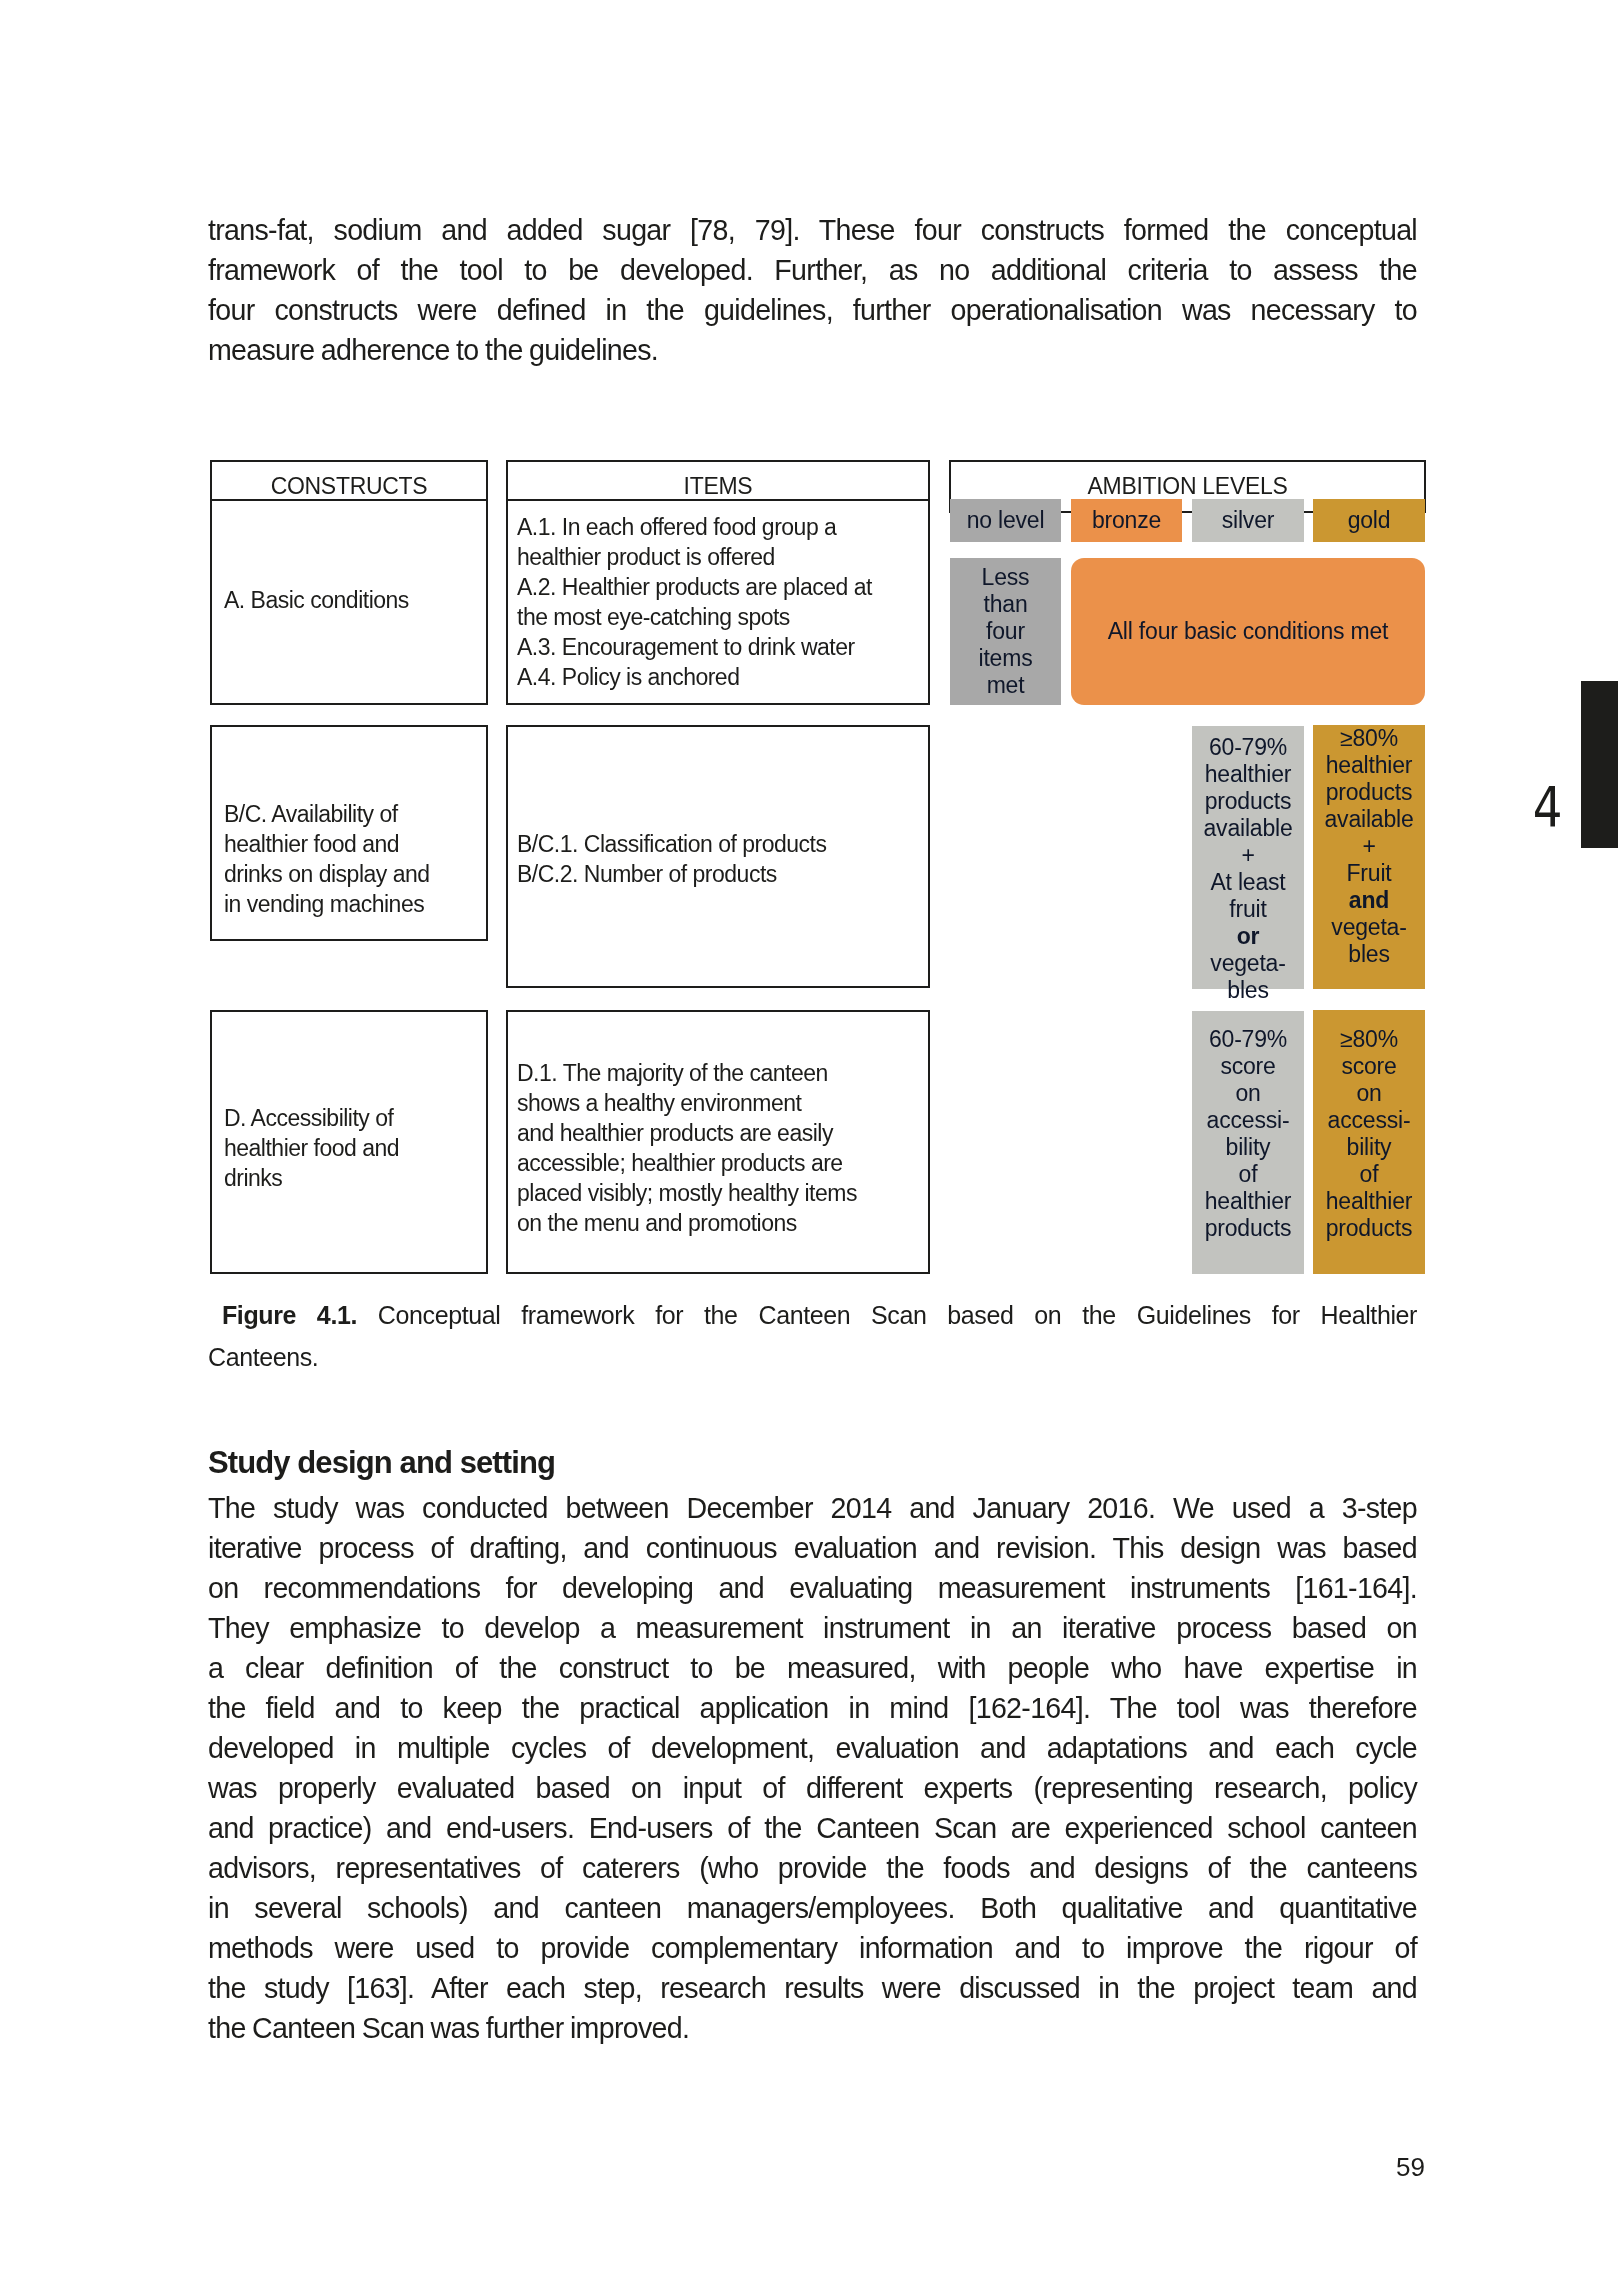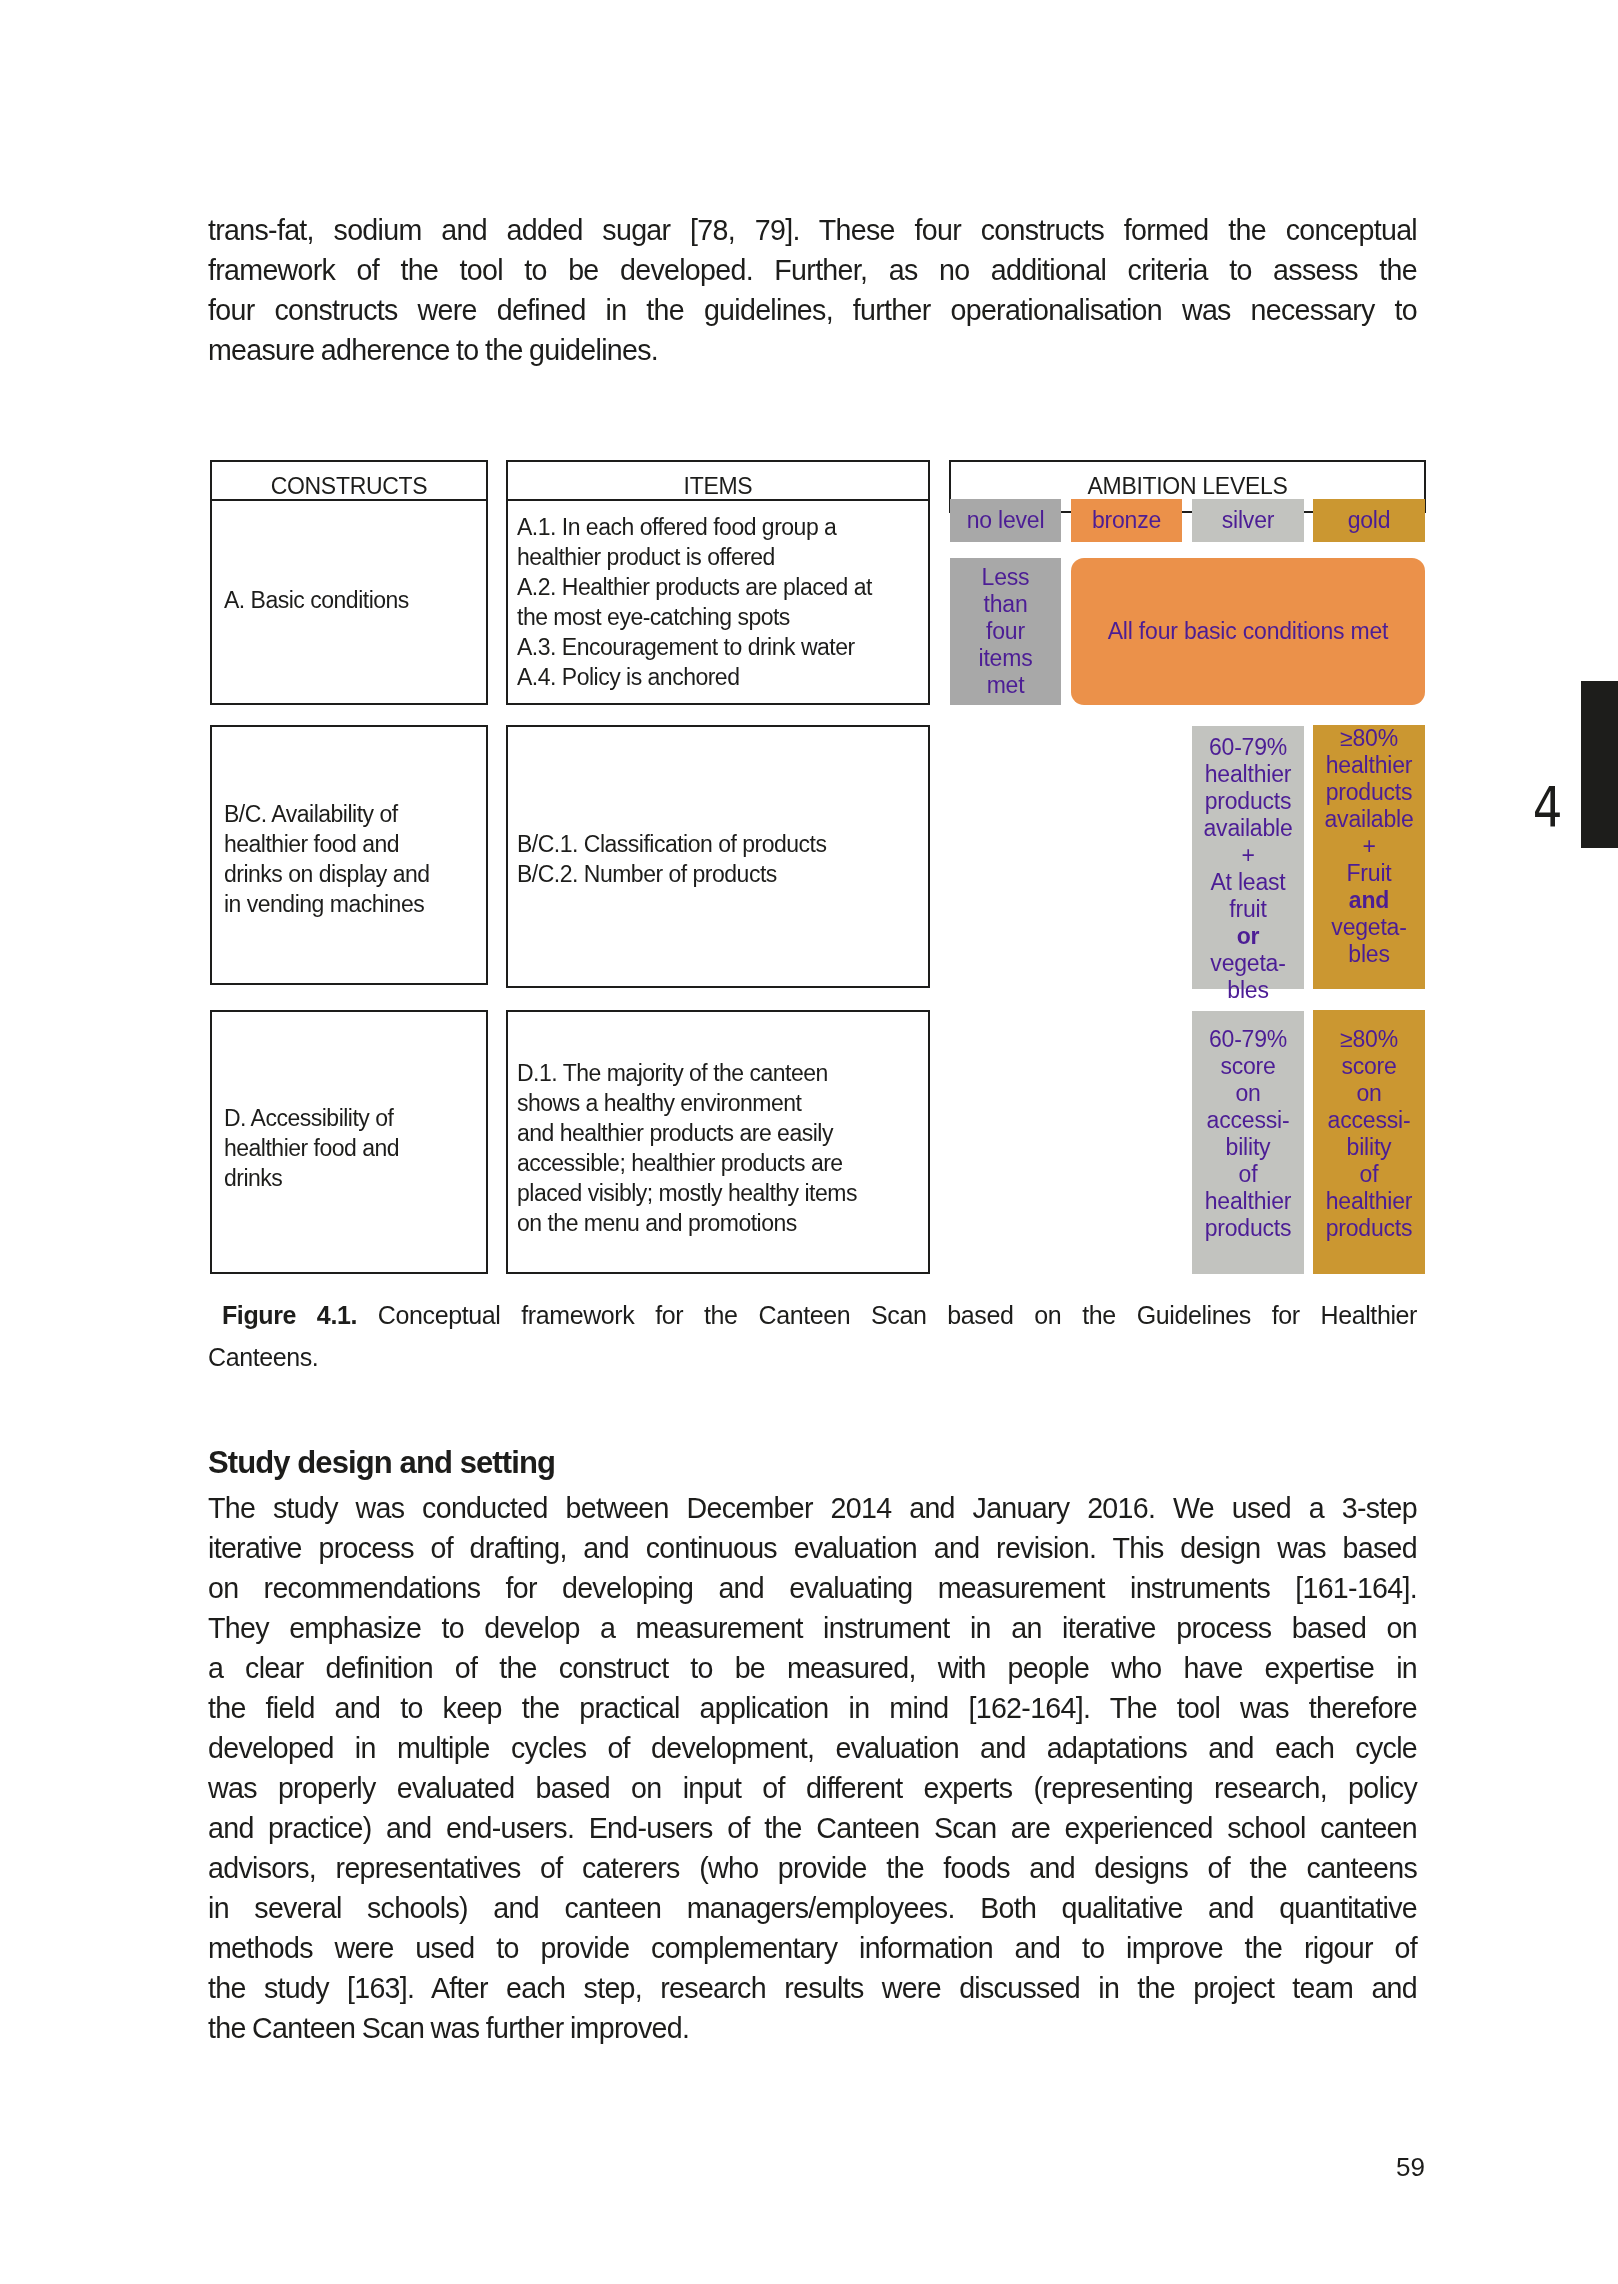--- a/index.html
+++ b/index.html
@@ -7,21 +7,21 @@
          font-family:"Liberation Sans", "DejaVu Sans", sans-serif; color:#1d1d1b; }
   .abs { position:absolute; }
   .para { position:absolute; left:208px; width:1209px; font-size:28.6px; line-height:40px;
           text-align:justify; letter-spacing:-0.7px; word-spacing:-0.8px; }
   .para span.line { display:block; text-align:justify; text-align-last:justify; white-space:nowrap; overflow:visible; }
   .para span.line.last { text-align-last:left; }
   .box { position:absolute; border:2.3px solid #1d1d1b; box-sizing:border-box; background:#fff; }
   .hdr { display:flex; align-items:center; justify-content:center; font-size:23px; letter-spacing:-0.3px;margin-top:36px; }
   .cell-text { position:absolute; left:12px; right:7.6px; font-size:23px; line-height:30px; letter-spacing:-0.5px; }
   .blk { position:absolute; box-sizing:border-box; display:flex; align-items:center; justify-content:center;
-         text-align:center; font-size:23px; line-height:27px; letter-spacing:-0.2px; color:#4c1d95; }
+         text-align:center; font-size:23px; line-height:27px; letter-spacing:-0.2px; color:#0f172a; }
   .nolevel { background:#a8a8a8; }
   .bronze { background:#eb914a; }
   .silver { background:#c2c3bf; }
   .gold { background:#cb9731; }
   .lines span { display:block; }
   b { font-weight:bold; }
 </style>
 </head>
 <body>
 
@@ -75,21 +75,21 @@
     <span>Less</span>
     <span>than</span>
     <span>four</span>
     <span>items</span>
     <span>met</span>
   </div>
   <div class="blk bronze" style="left:1071px; top:558px; width:354px; height:147px;border-radius:13px;">
     <span>All four basic conditions met</span>
   </div>
 
-  <div class="box" style="left:210px; top:725px; width:278px; height:260px;">
+  <div class="box" style="left:210px; top:725px; width:278px; height:216px;">
     <div class="cell-text lines" style="top:72px;">
       <span>B/C. Availability of</span>
       <span>healthier food and</span>
       <span>drinks on display and</span>
       <span>in vending machines</span>
     </div>
   </div>
   <div class="box" style="left:506px; top:725px; width:424px; height:263px;">
     <div class="cell-text lines" style="top:102px; left:9px;">
       <span>B/C.1. Classification of products</span>

